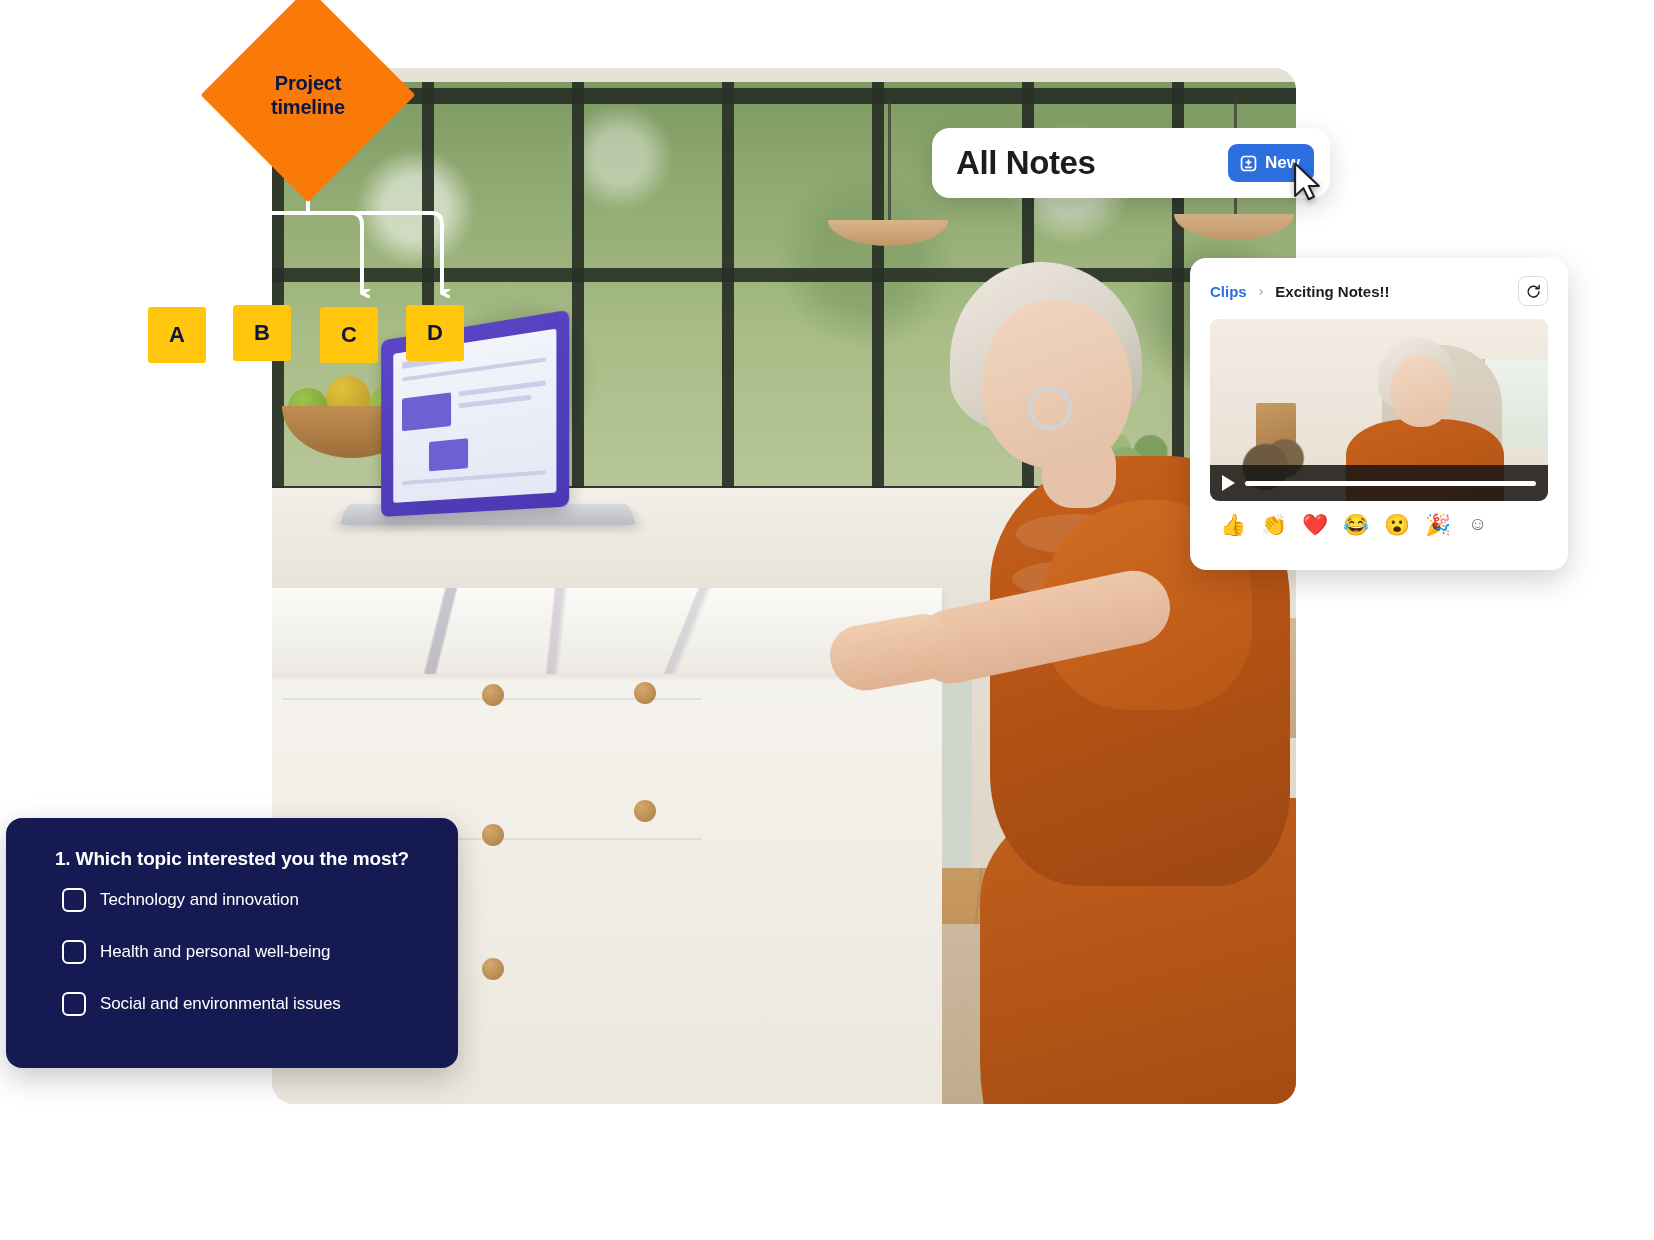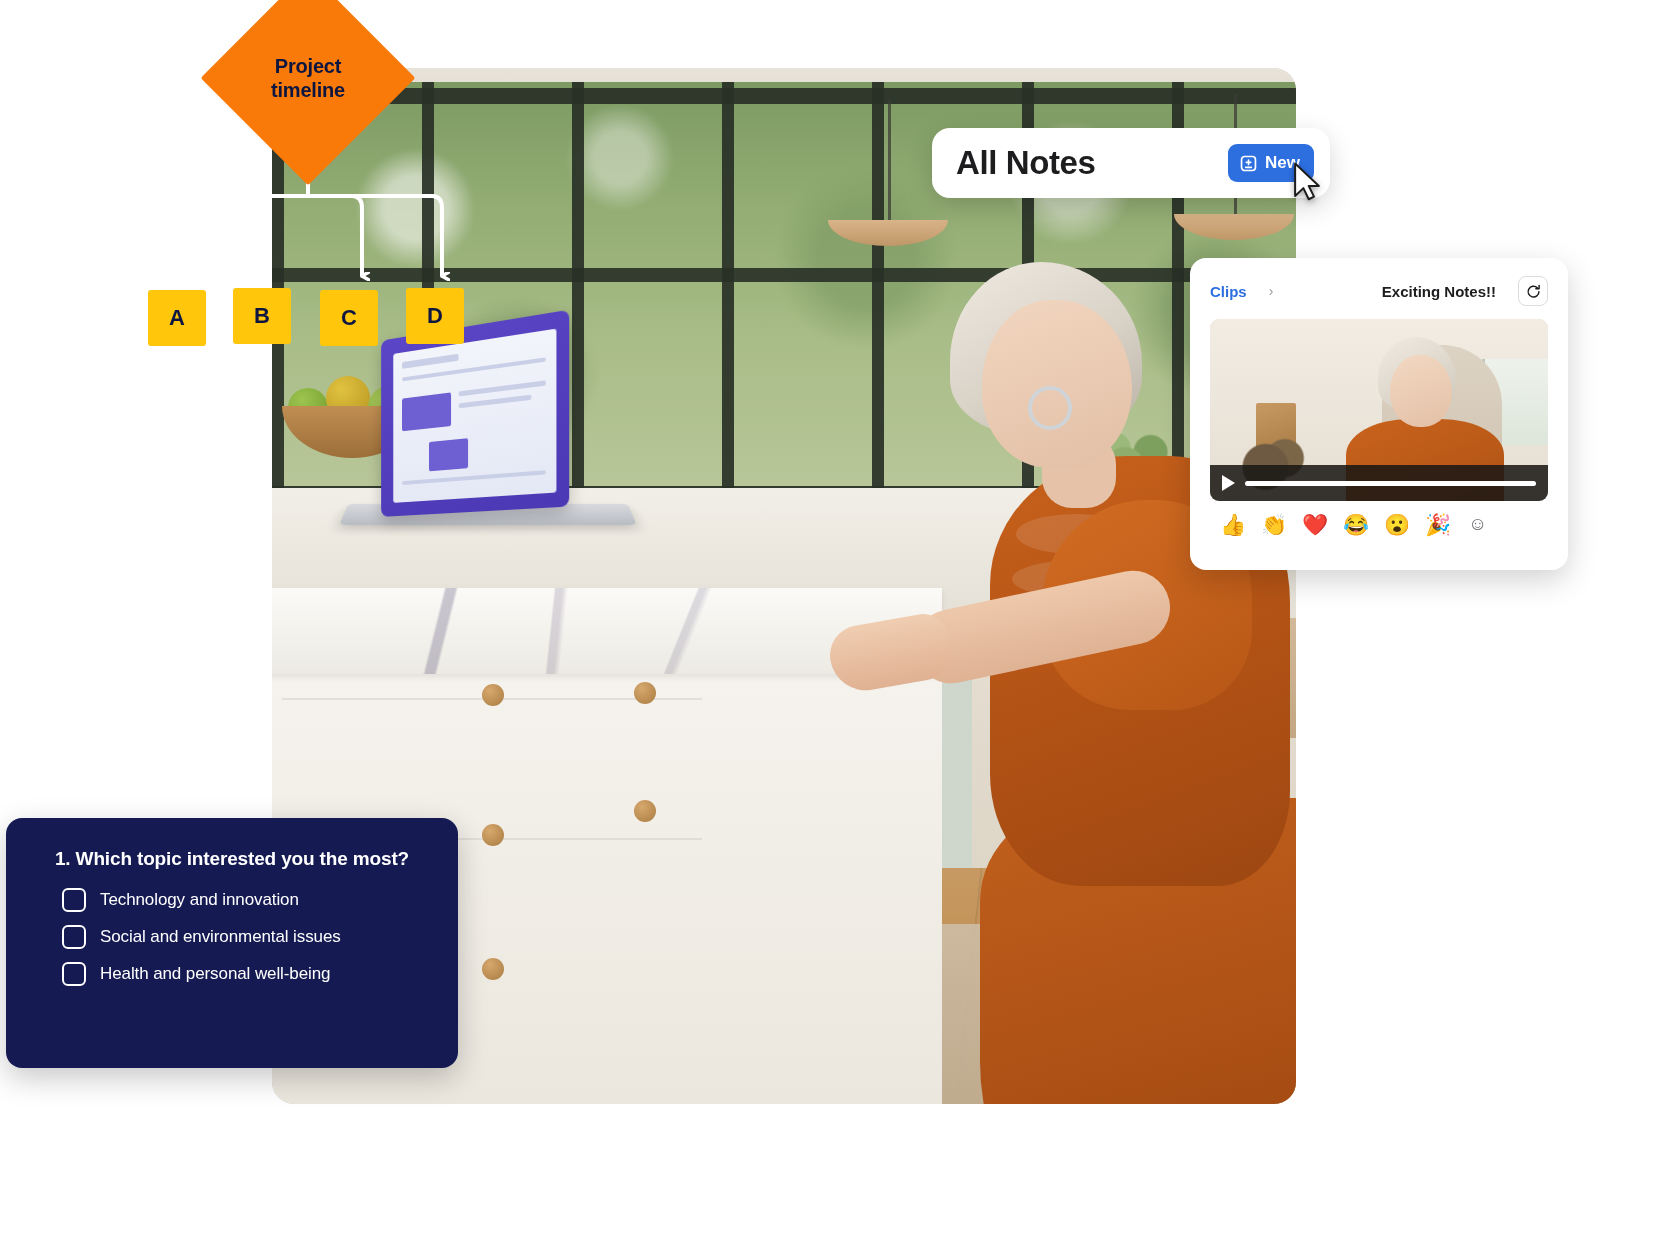--- a/index.html
+++ b/index.html
@@ -299,21 +299,21 @@
     position: absolute;
     left: 816px; top: 356px; width: 92px; height: 70px;
     background: radial-gradient(circle at 40% 60%, #8fae6e 0 18px, transparent 20px),
                 radial-gradient(circle at 68% 40%, #7ea05e 0 16px, transparent 18px),
                 radial-gradient(circle at 30% 34%, #9bb97a 0 14px, transparent 16px);
   }
 
   
   .flowchart {
     position: absolute;
-    left: 148px; top: 0;
+    left: 148px; top: 17px;
     width: 470px; height: 360px;
   }
   .diamond {
     position: absolute;
     left: 84px; top: 2px;
     width: 152px; height: 152px;
     background: #F97A08;
     transform: rotate(45deg);
     border-radius: 3px;
   }
@@ -393,23 +393,22 @@
     left: 1190px; top: 258px;
     width: 378px; height: 312px;
     background: #ffffff;
     border-radius: 16px;
     box-shadow: 0 10px 30px rgba(0,0,0,.18);
     padding: 18px 20px 14px 20px;
   }
   .clips-header {
     display: flex;
     align-items: center;
-    gap: 22px;
+    gap: 12px;
     margin-bottom: 13px;
-    text-align: right;
   }
   .crumb-link {
     color: #2e6fe0;
     font-size: 15px;
     font-weight: 600;
     cursor: pointer;
   }
   .crumb-sep { color: #9b9b9f; font-size: 14px; }
   .crumb-current {
     color: #1d1d1f;
@@ -544,21 +543,21 @@
     margin-bottom: 26px;
   }
   .fb-question {
     color: #ffffff;
     font-size: 19px;
     font-weight: 700;
     margin-bottom: 18px;
     letter-spacing: -.15px;
     text-align: center;
   }
-  .fb-options { display: flex; flex-direction: column; gap: 13px; padding-left: 28px; }
+  .fb-options { display: flex; flex-direction: column; gap: 28px; padding-left: 28px; }
   .fb-option { display: flex; align-items: center; gap: 14px; cursor: pointer; }
   .fb-box {
     width: 24px; height: 24px;
     border: 2px solid #ffffff;
     border-radius: 6px;
     flex: 0 0 auto;
   }
   .fb-label { color: #ffffff; font-size: 17px; letter-spacing: -.1px; }
 </style>
 </head>
@@ -747,22 +746,22 @@
 
   <div class="feedback-card">
     <div class="fb-question">1. Which topic interested you the most?</div>
     <div class="fb-options">
       <label class="fb-option">
         <span class="fb-box"></span>
         <span class="fb-label">Technology and innovation</span>
       </label>
       <label class="fb-option">
         <span class="fb-box"></span>
-        <span class="fb-label">Social and environmental issues</span>
+        <span class="fb-label">Health and personal well-being</span>
       </label>
       <label class="fb-option">
         <span class="fb-box"></span>
-        <span class="fb-label">Health and personal well-being</span>
+        <span class="fb-label">Social and environmental issues</span>
       </label>
     </div>
   </div>
 
 </div>
 
 </body></html>

